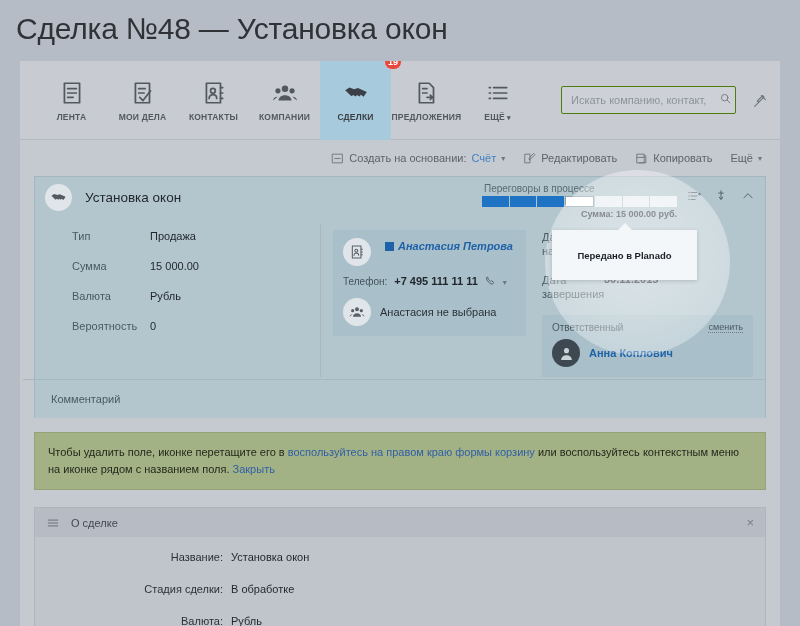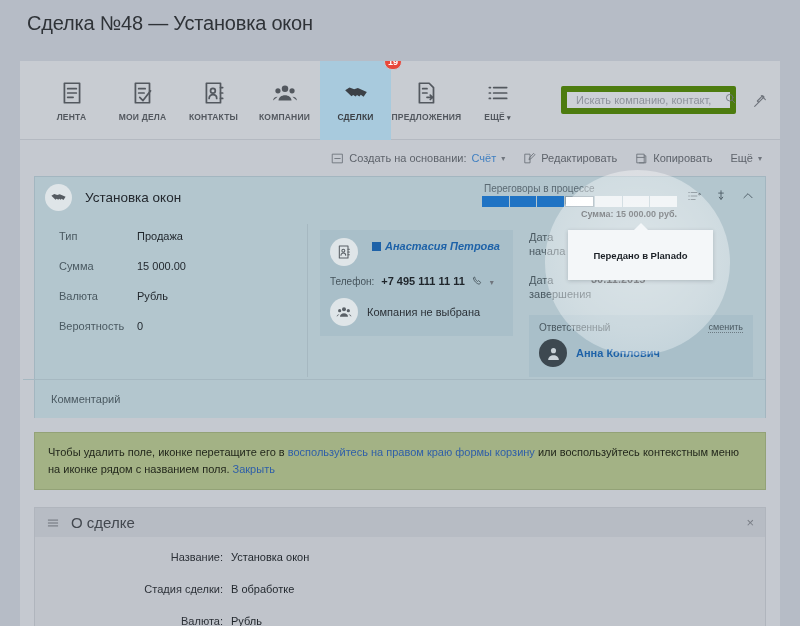--- a/index.html
+++ b/index.html
@@ -6,22 +6,22 @@
   html, body {
     width: 800px; height: 626px;
     font-family: "Liberation Sans", sans-serif;
     background: #b6bcc6;
     overflow: hidden;
   }
   body { position: relative; }
 
   
   .page-title {
-    position: absolute; left: 27px; top: 12px;
-    font-size: 20px; color: #2f3338; font-weight: 400;
+    position: absolute; left: 16px; top: 12px;
+    font-size: 30px; color: #2f3338; font-weight: 400;
     letter-spacing: -0.2px; white-space: nowrap;
   }
 
   
   .app-window {
     position: absolute; left: 20px; top: 61px;
     width: 760px; height: 565px;
     background: #c5c9d0;
     overflow: hidden;
   }
@@ -54,21 +54,21 @@
     font-size: 9px; font-weight: bold;
     display: flex; align-items: center; justify-content: center;
     padding: 0 3px; border: 1.5px solid #c8ccd2;
   }
   .nav-caret { font-size: 7px; margin-left: 2px; }
 
   
   .search-wrap {
     position: absolute; right: 44px; top: 25px;
     width: 175px; height: 28px;
-    border: 6px solid #4d7c0f; border-radius: 2px;
+    border: 1px solid #4d7c0f; border-radius: 2px;
     background: #cdd1d7; display: flex; align-items: center;
   }
   .search-input {
     flex: 1; border: 0; background: transparent; outline: none;
     font-family: inherit; font-size: 11px; color: #555b63;
     padding: 0 6px 0 9px;
   }
   .search-input::placeholder { color: #8d929a; }
   .search-icon { width: 22px; color: #6e737b; padding-right: 6px; }
   .pin-top {
@@ -119,21 +119,21 @@
   .progress-sum {
     font-size: 9px; font-weight: bold; color: #2b3137;
     text-align: right; margin-top: 2px;
   }
   .card-tools {
     position: absolute; right: 10px; top: 12px;
     display: flex; align-items: center; gap: 13px; color: #4e5d66;
   }
   .card-tools .ic { width: 14px; height: 14px; cursor: pointer; }
 
-  .card-body { display: flex; padding: 6px 12px 0 8px; }
+  .card-body { display: flex; padding: 6px 12px 0 21px; }
   .col-left { width: 265px; border-right: 1px solid #a6b8c1; padding: 6px 0 0 16px; }
   .frow { display: flex; margin-bottom: 18px; font-size: 11px; }
   .flabel { width: 78px; color: #4a5961; }
   .fvalue { color: #1f252b; font-weight: normal; }
   .comment-row {
     border-top: 1px solid #a6b8c1; margin: 2px 0 0 -12px;
     padding: 13px 0 13px 28px; font-size: 11px; color: #4a5961;
   }
 
   .col-mid { width: 205px; padding: 6px 0 0 12px; }
@@ -179,21 +179,21 @@
   .magnifier {
     position: absolute; left: 545px; top: 170px;
     width: 185px; height: 185px; border-radius: 50%;
     background: radial-gradient(circle at 50% 45%,
        rgba(255,255,255,0.52) 0%,
        rgba(255,255,255,0.40) 55%,
        rgba(235,243,248,0.30) 100%);
     pointer-events: none; z-index: 40;
   }
   .tooltip {
-    position: absolute; left: 568px; top: 230px;
+    position: absolute; left: 552px; top: 230px;
     width: 145px; height: 50px; background: #f4f7f9;
     box-shadow: 0 1px 4px rgba(40,50,60,0.22);
     display: flex; align-items: center; justify-content: center;
     z-index: 45;
   }
   .tooltip-text { font-size: 9.5px; font-weight: bold; color: #1b2026; }
   .tooltip::after {
     content: ""; position: absolute; top: -7px; left: 50%;
     margin-left: -7px; width: 0; height: 0;
     border-left: 7px solid transparent; border-right: 7px solid transparent;
@@ -211,21 +211,21 @@
   
   .about {
     margin: 17px 14px 0 14px; background: #c0c4cb;
     border: 1px solid #b0b5bd; border-bottom: none;
   }
   .about-head {
     height: 29px; display: flex; align-items: center;
     padding: 0 11px; background: #b7bcc4; position: relative;
   }
   .about-head .ic { width: 14px; height: 14px; color: #676c74; margin-right: 11px; }
-  .about-title { font-size: 15px; color: #43484f; }
+  .about-title { font-size: 11px; color: #43484f; }
   .about-close {
     position: absolute; right: 11px; font-size: 13px;
     color: #787d85; cursor: pointer; line-height: 1;
   }
   .about-body { padding: 14px 0 12px 0; }
   .arow { display: flex; font-size: 11px; margin-bottom: 20px; }
   .alabel { width: 196px; text-align: right; color: #2c3138; padding-right: 8px; }
   .avalue { color: #1f252b; }
 </style>
 </head>
@@ -490,21 +490,21 @@
             <span class="cbubble">
               <svg class="filled" viewBox="0 0 24 24">
                   <circle cx="12" cy="8" r="3"></circle>
                   <circle cx="5.5" cy="10" r="2.4"></circle>
                   <circle cx="18.5" cy="10" r="2.4"></circle>
                   <path d="M6 19c0-3 2.7-5 6-5s6 2 6 5z"></path>
                   <path d="M1 19c0-2.3 1.8-3.6 4.2-3.6"></path>
                   <path d="M23 19c0-2.3-1.8-3.6-4.2-3.6"></path>
                 </svg>
             </span>
-            <span class="company-text">Компания не выбрана</span>
+            <span class="company-text">Анастасия не выбрана</span>
           </div>
         </div>
       </div>
 
       <div class="col-right">
         <div class="drow">
           <span class="dlabel">Дата начала</span>
           <span class="dvalue"></span>
         </div>
         <div class="drow">

